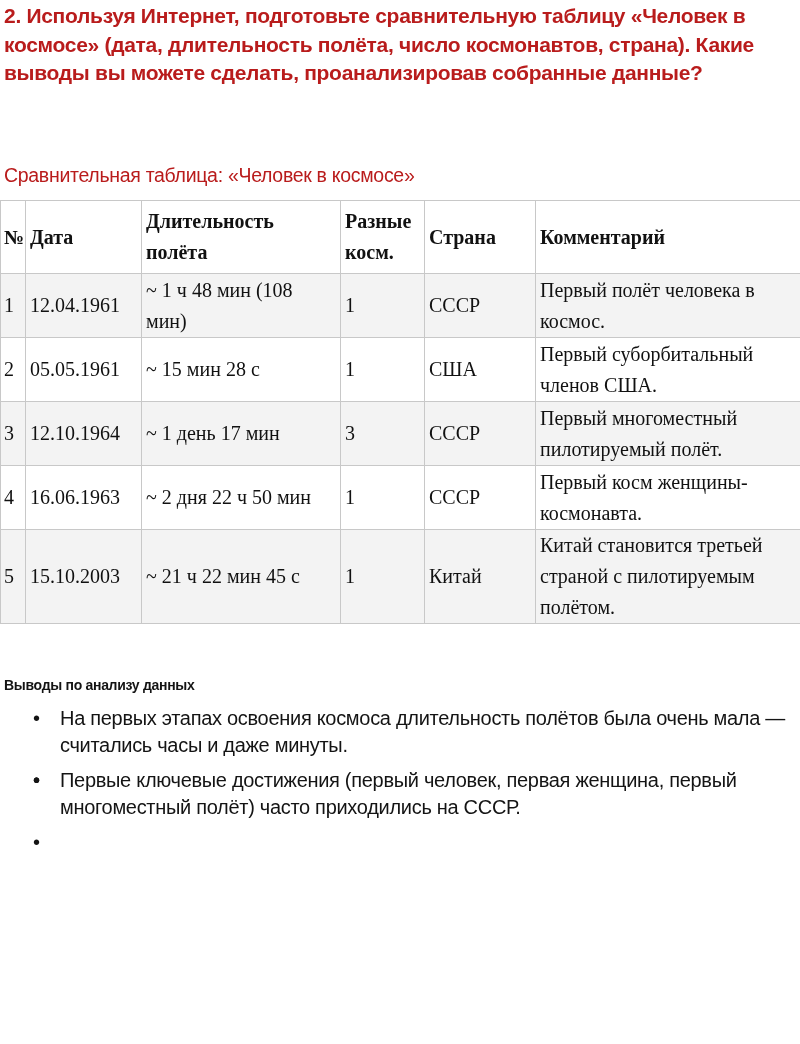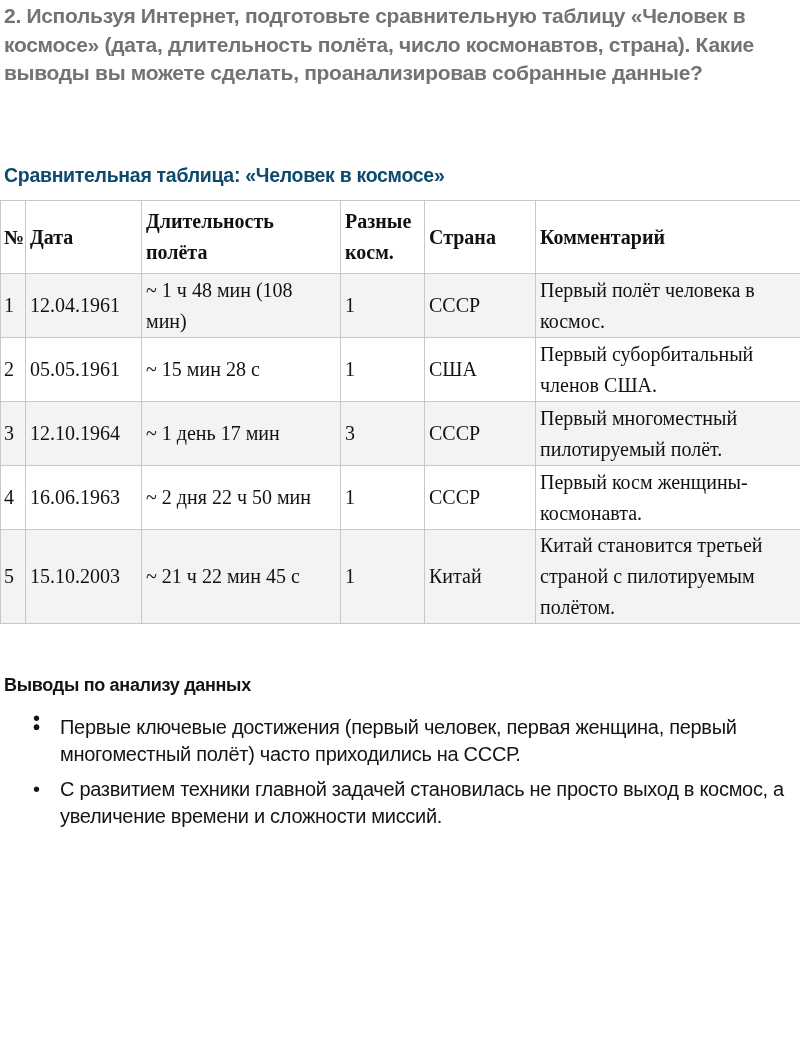--- a/index.html
+++ b/index.html
@@ -5,46 +5,46 @@
   html, body { margin: 0; padding: 0; }
   body {
     width: 800px; height: 1044px; overflow: hidden;
     background: #ffffff; position: relative;
     color: #111;
   }
   .q {
     position: absolute; left: 4px; top: 2px; width: 790px;
     font-family: "Liberation Sans", sans-serif; font-weight: bold;
     font-size: 21px; line-height: 28.5px; letter-spacing: -0.3px;
-    color: #737373;
+    color: #b91c1c;
   }
   .sub {
     position: absolute; left: 4px; top: 162px;
-    font-family: "Liberation Sans", sans-serif; font-weight: bold;
-    font-size: 19.5px; line-height: 26px; letter-spacing: -0.3px; color:#0c4a6e;
+    font-family: "Liberation Sans", sans-serif; font-weight: normal;
+    font-size: 19.5px; line-height: 26px; letter-spacing: -0.3px; color:#b91c1c;
   }
   table.cmp {
     position: absolute; left: 0; top: 200px; width: 800px;
     border-collapse: collapse; table-layout: fixed;
     font-family: "Liberation Serif", serif; font-size: 20px; color: #111;
   }
   table.cmp th, table.cmp td {
     border: 1px solid #c8c8c8; padding: 0 4px; vertical-align: middle;
     text-align: left; line-height: 31px;
   }
   table.cmp th { font-weight: bold; height: 72px; }
   table.cmp td.c0, table.cmp th.c0 { padding: 0 0 0 3px; }
   table.cmp tr.odd td { background: #f3f3f3; }
   table.cmp tr.even td { background: #ffffff; }
   .r1 td, .r2 td, .r3 td, .r4 td { height: 63px; }
   .r5 td { height: 91px; }
   .h2 {
     position: absolute; left: 4px; top: 672px;
     font-family: "Liberation Sans", sans-serif; font-weight: bold;
-    font-size: 18px; line-height: 26px; letter-spacing: -0.3px; color:#141414;
+    font-size: 14px; line-height: 26px; letter-spacing: -0.3px; color:#141414;
   }
   ul.concl {
     position: absolute; left: 0; top: 705px; width: 800px; margin: 0; padding: 0;
     list-style: none;
     font-family: "Liberation Sans", sans-serif; font-size: 20px;
     line-height: 26.5px; letter-spacing: -0.3px; color: #141414;
   }
   ul.concl li { position: relative; padding-left: 60px; margin-bottom: 9px; }
   ul.concl li .bullet { position: absolute; left: 33px; top: 0; }
 </style>
@@ -116,28 +116,28 @@
       <td>Китай становится третьей страной с пилотируемым полётом.</td>
     </tr>
   </tbody>
 </table>
 
 <div class="h2">Выводы по анализу данных</div>
 
 <ul class="concl">
   <li>
     <span class="bullet">•</span>
+    <span>На первых этапах освоения космоса длительность полётов была очень мала — считались часы и даже минуты.</span>
   </li>
   <li>
     <span class="bullet">•</span>
   </li>
   <li>
     <span class="bullet">•</span>
   </li>
   <li>
     <span class="bullet">•</span>
     <span>Первые ключевые достижения (первый человек, первая женщина, первый многоместный полёт) часто приходились на СССР.</span>
   </li>
   <li>
     <span class="bullet">•</span>
-    <span>С развитием техники главной задачей становилась не просто выход в космос, а увеличение времени и сложности миссий.</span>
   </li>
 </ul>
 
 </body></html>

